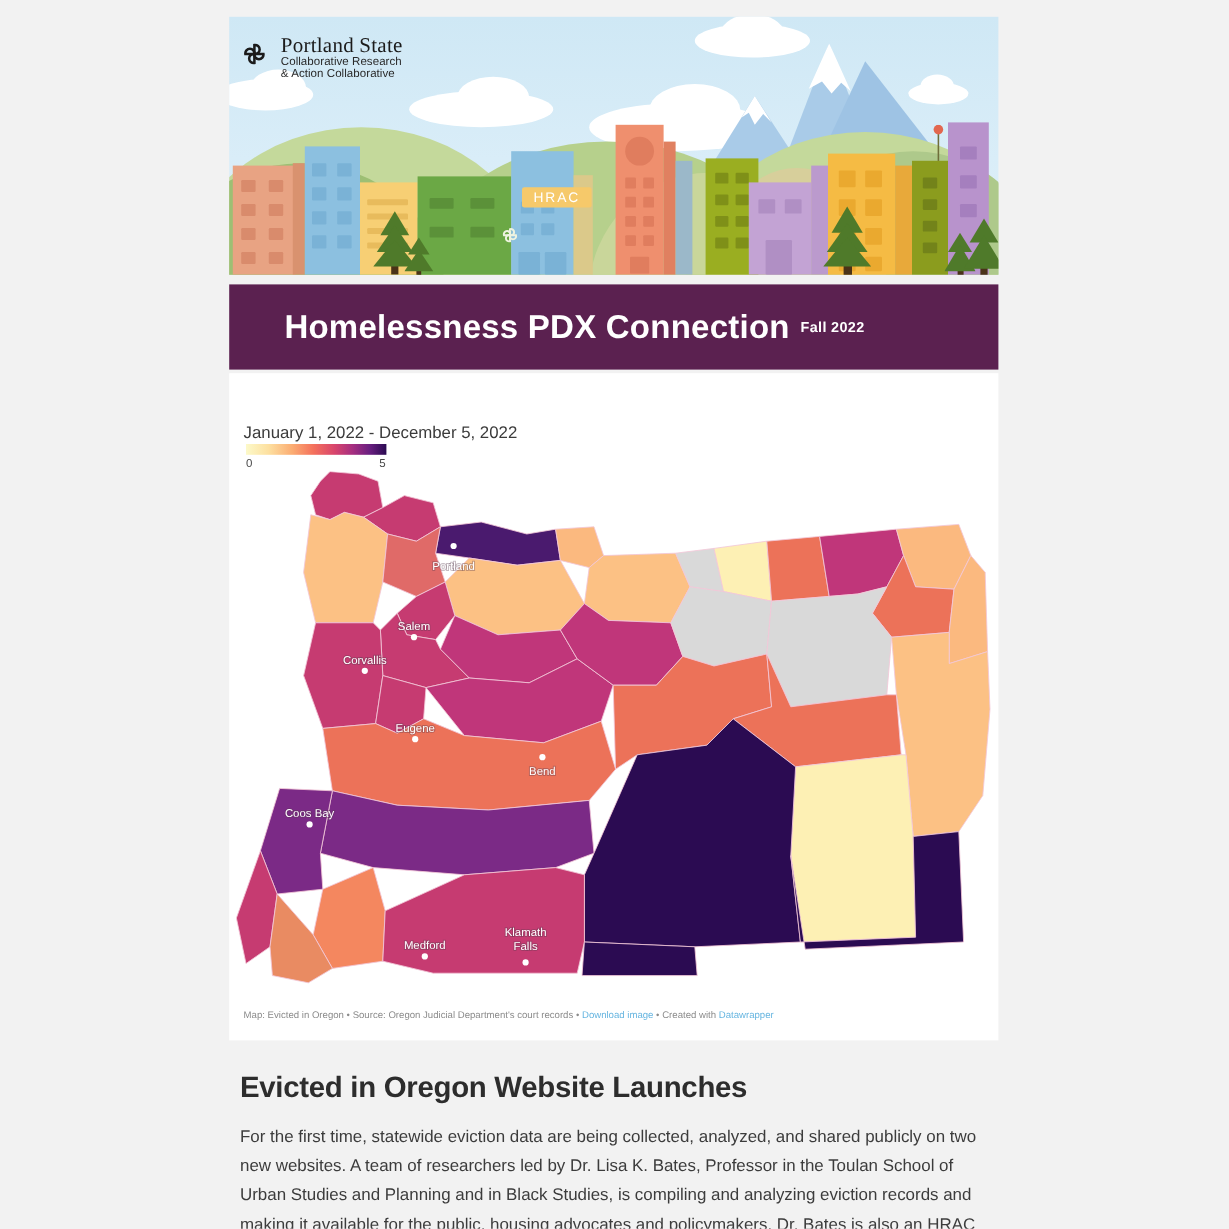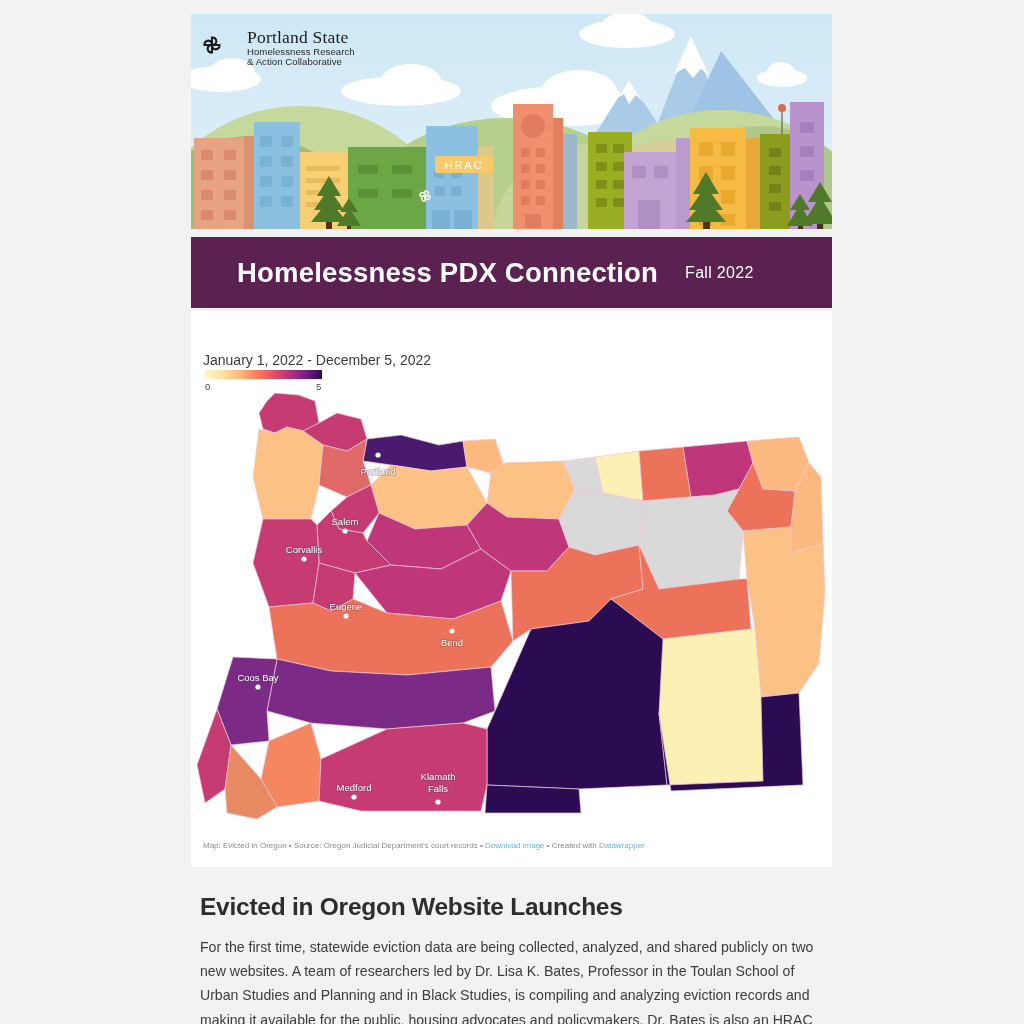--- a/index.html
+++ b/index.html
@@ -19,21 +19,21 @@
     overflow: hidden;
     background: linear-gradient(#cfe8f5 0%, #d9edf8 55%, #e3f1fa 100%);
   }
   .cloud { position: absolute; background: #fff; border-radius: 50%; }
   .hill { position: absolute; border-radius: 50% 50% 0 0 / 100% 100% 0 0; }
   .bldg { position: absolute; bottom: 0; }
   .bldg .win { position: absolute; border-radius: 1px; }
 
   #logo-wrap {
     position: absolute; left: 6px; top: 14px;
-    display: flex; align-items: flex-start; gap: 20px; z-index: 40;
+    display: flex; align-items: flex-start; gap: 7px; z-index: 40;
   }
   #logo-mark { width: 30px; height: 30px; margin-top: 2px; }
   #logo-text { line-height: 1.08; }
   #psu-name {
     font-family: "Liberation Serif", serif;
     font-size: 17.5px; color: #1b1b1b; letter-spacing: .2px;
   }
   .psu-sub { font-size: 9.6px; color: #2a2a2a; letter-spacing: .05px; }
 
   #hrac-sign {
@@ -47,22 +47,22 @@
   #titlebar {
     top: 237px; height: 71px; background: #5b2150;
     display: flex; align-items: center;
   }
   #news-title {
     margin-left: 46px;
     color: #ffffff; font-size: 27.5px; font-weight: bold;
     letter-spacing: .2px;
   }
   #issue-date {
-    margin-left: 27px; color: #ffffff;
-    font-size: 16px; font-weight: normal; letter-spacing: .3px;
+    margin-left: 9px; color: #ffffff;
+    font-size: 12px; font-weight: bold; letter-spacing: .3px;
   }
 
   
   #chartcard { top: 311px; height: 556px; background: #ffffff; }
   #chart-title {
     position: absolute; left: 12px; top: 18px;
     font-size: 14.4px; font-weight: bold; color: #181818; letter-spacing: -.1px;
   }
   #chart-subtitle {
     position: absolute; left: 12px; top: 41px;
@@ -302,21 +302,21 @@
       <svg id="logo-mark" viewBox="0 0 34 34">
         <g fill="none" stroke="#1b1b1b" stroke-width="2.4">
           <path d="M17 17 L17 8.5 a4.3 4.3 0 1 1 0 8.5 Z"></path>
           <path d="M17 17 L25.5 17 a4.3 4.3 0 1 1 -8.5 0 Z"></path>
           <path d="M17 17 L17 25.5 a4.3 4.3 0 1 1 0 -8.5 Z"></path>
           <path d="M17 17 L8.5 17 a4.3 4.3 0 1 1 8.5 0 Z"></path>
         </g>
       </svg>
       <div id="logo-text">
         <div id="psu-name">Portland State</div>
-        <div class="psu-sub">Homelessness Research</div>
+        <div class="psu-sub">Collaborative Research</div>
         <div class="psu-sub">&amp; Action Collaborative</div>
       </div>
     </div>
   </div>
 
   <div class="col" id="titlebar">
     <div id="news-title">Homelessness PDX Connection</div>
     <div id="issue-date">Fall 2022</div>
   </div>
 

